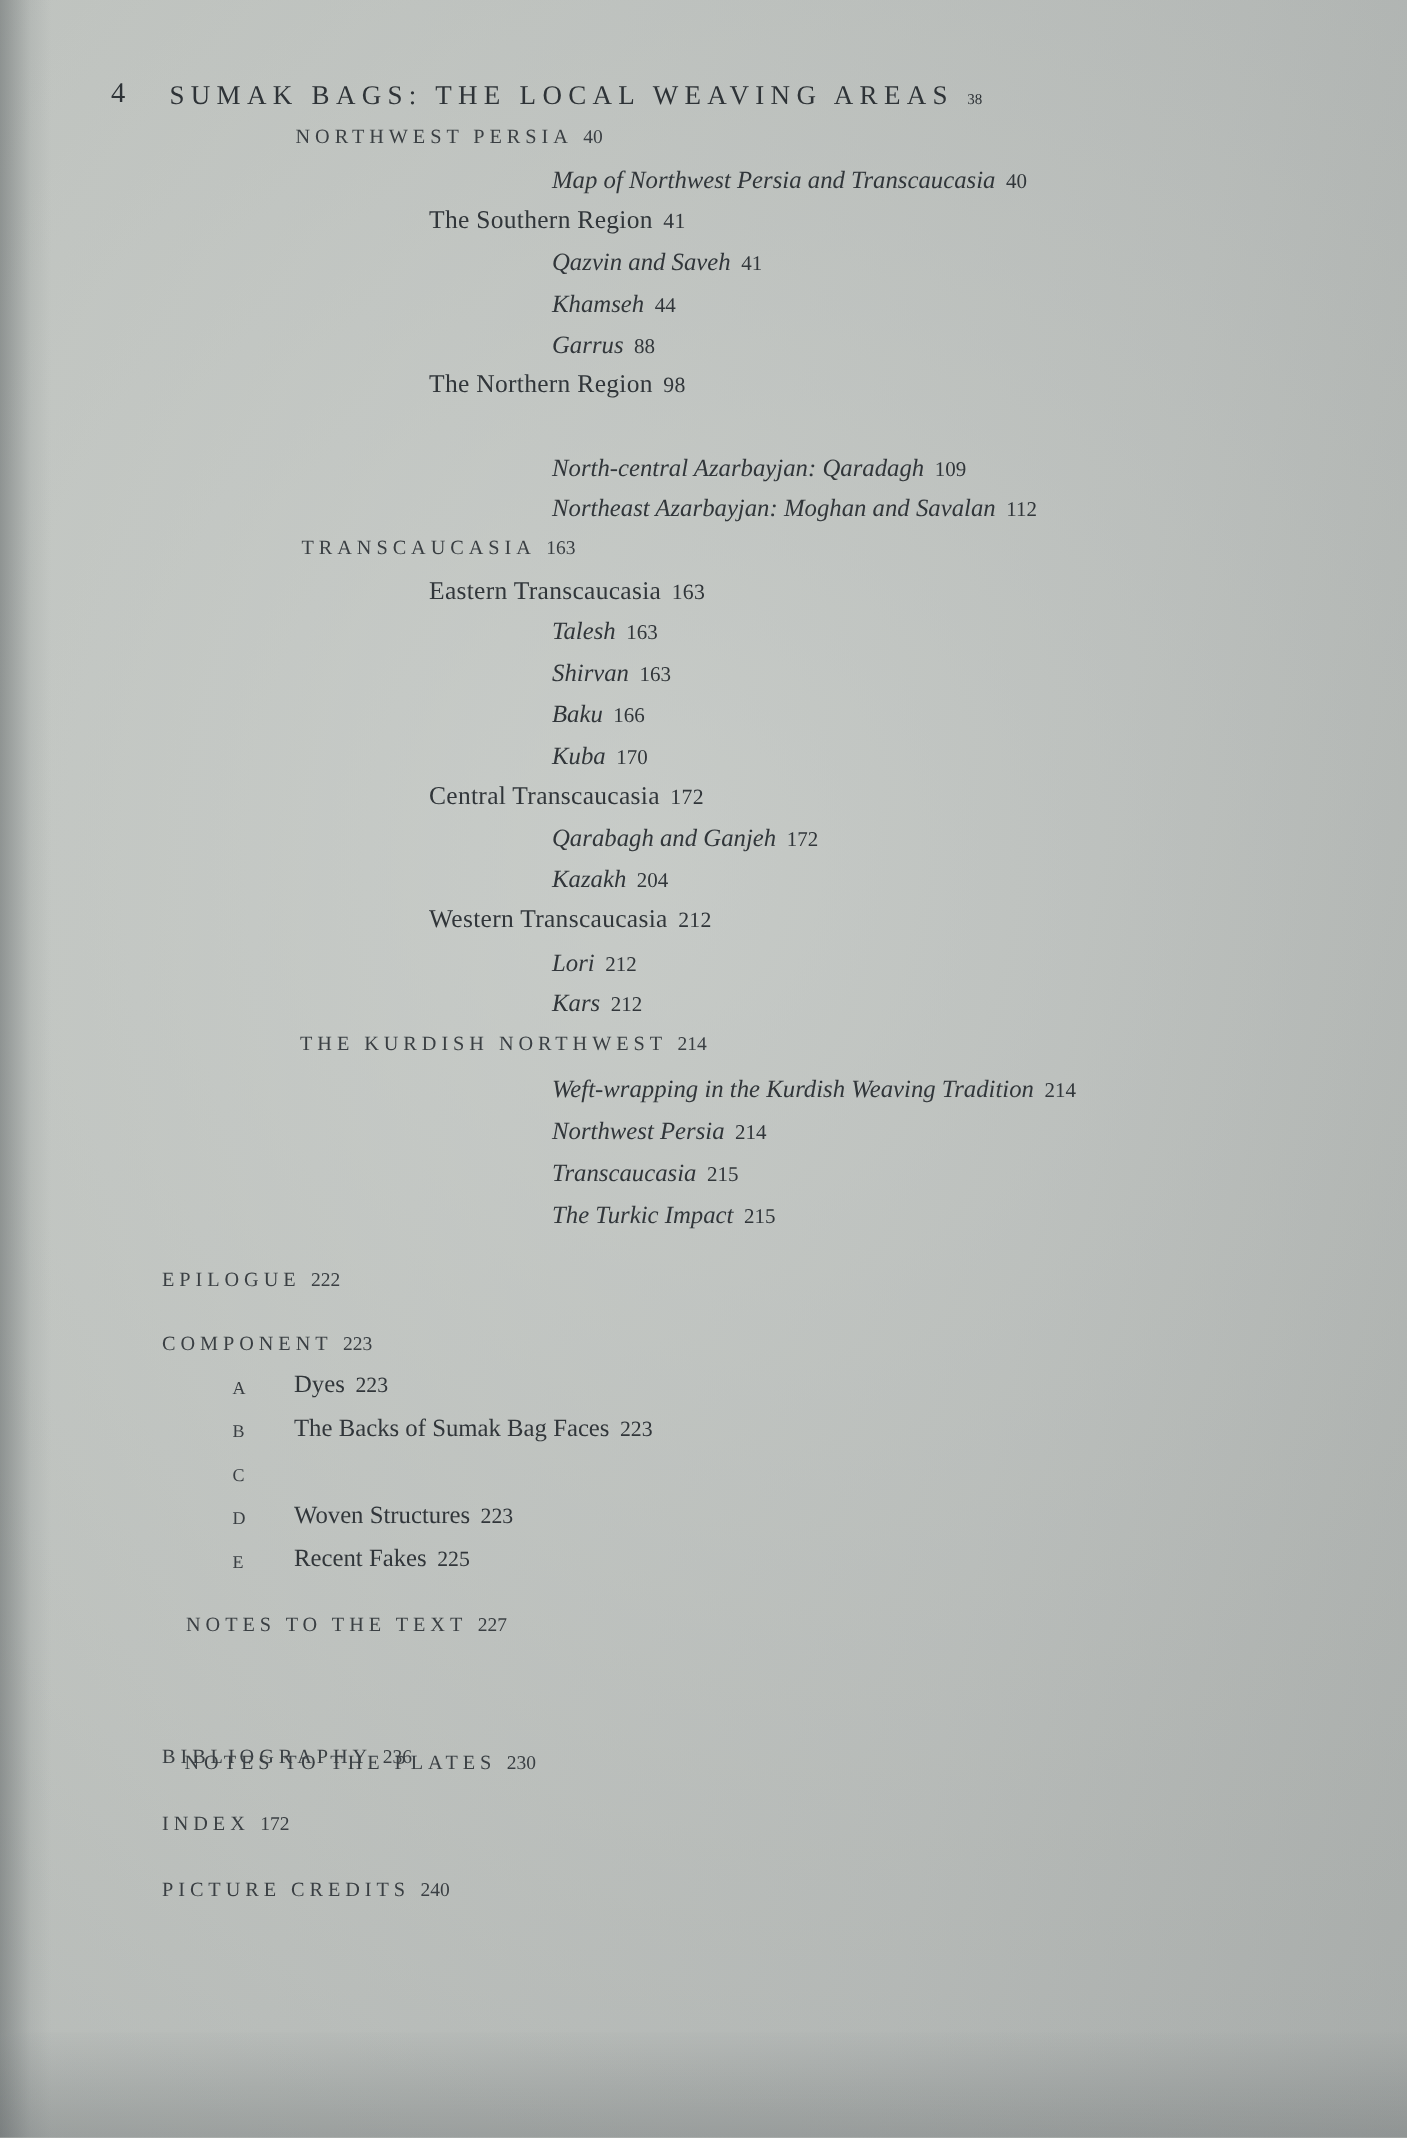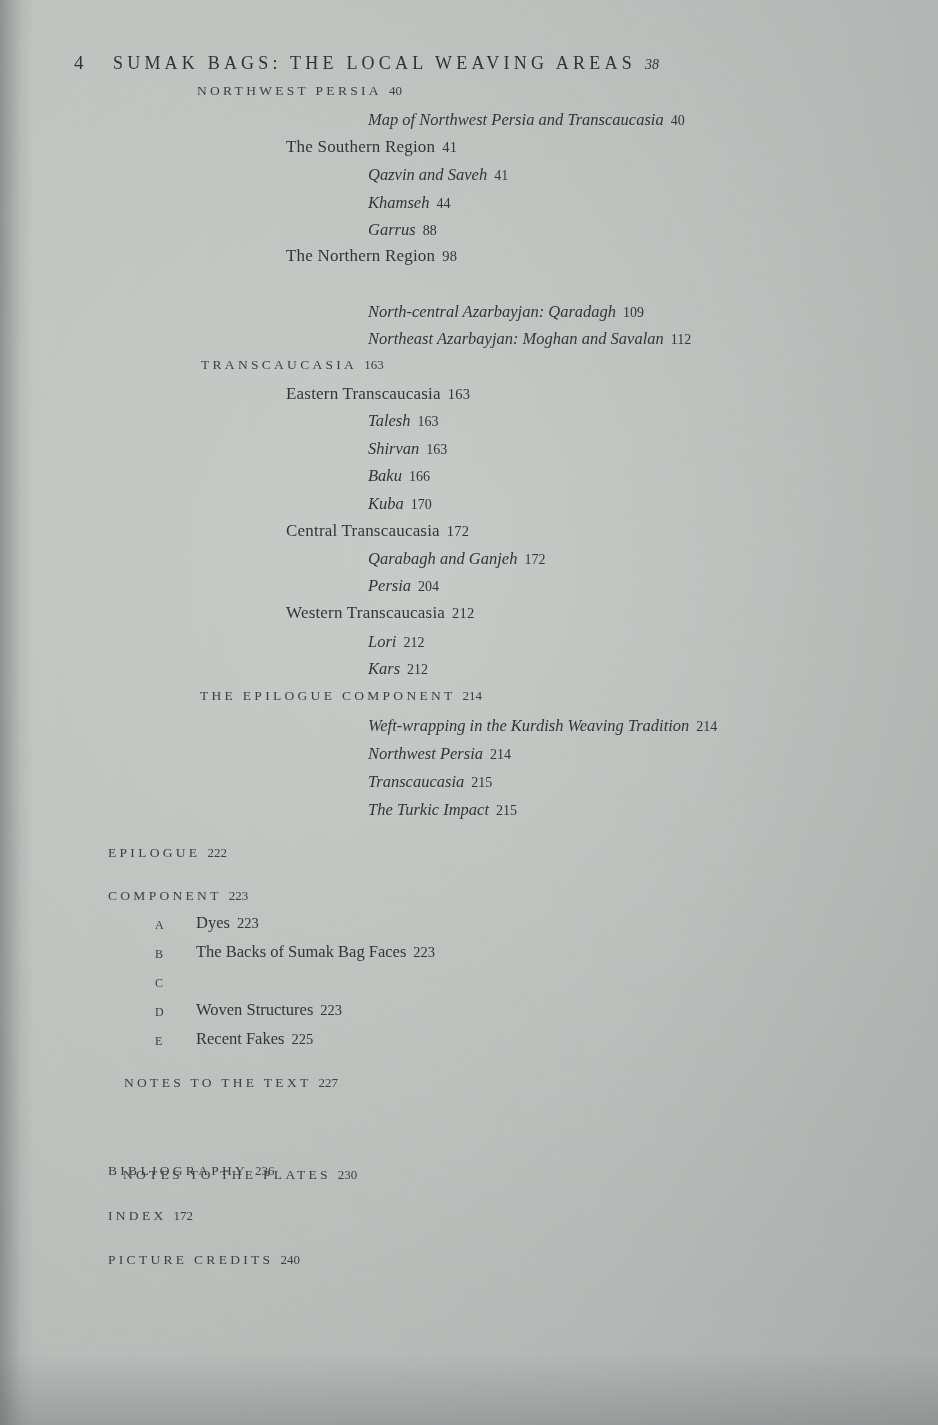--- a/index.html
+++ b/index.html
@@ -53,24 +53,23 @@
   }
   .chaptitle {
     position: absolute;
     left: 113px;
     top: 53px;
     font-size: 18px;
     letter-spacing: 4.2px;
     color: #2e3337;
   }
   .chaptitle .pg {
-    font-size: 14px;
+    font-size: 10px;
     letter-spacing: 0;
     margin-left: 9px;
-    font-style: italic;
   }
 
   .l1 {            
     font-size: 13.5px;
     letter-spacing: 3.3px;
     color: #3a3f43;
   }
   .l1 .pg {
     font-size: 13px;
     letter-spacing: 0;
@@ -163,29 +162,29 @@
     <div class="item l3" style="left:368px; top:439px;"><span>Shirvan</span><span class="pg">163</span></div>
 
     <div class="item l3" style="left:368px; top:466px;"><span>Baku</span><span class="pg">166</span></div>
 
     <div class="item l3" style="left:368px; top:494px;"><span>Kuba</span><span class="pg">170</span></div>
 
     <div class="item l2" style="left:286px; top:521px;"><span>Central Transcaucasia</span><span class="pg">172</span></div>
 
     <div class="item l3" style="left:368px; top:549px;"><span>Qarabagh and Ganjeh</span><span class="pg">172</span></div>
 
-    <div class="item l3" style="left:368px; top:576px;"><span>Persia</span><span class="pg">204</span></div>
+    <div class="item l3" style="left:368px; top:576px;"><span>Kazakh</span><span class="pg">204</span></div>
 
     <div class="item l2" style="left:286px; top:603px;"><span>Western Transcaucasia</span><span class="pg">212</span></div>
 
     <div class="item l3" style="left:368px; top:632px;"><span>Lori</span><span class="pg">212</span></div>
 
     <div class="item l3" style="left:368px; top:659px;"><span>Kars</span><span class="pg">212</span></div>
 
-    <div class="item l1" style="left:200px; top:688px;"><span>THE EPILOGUE COMPONENT</span><span class="pg">214</span></div>
+    <div class="item l1" style="left:200px; top:688px;"><span>THE KURDISH NORTHWEST</span><span class="pg">214</span></div>
 
     <div class="item l3" style="left:368px; top:716px;"><span>Weft-wrapping in the Kurdish Weaving Tradition</span><span class="pg">214</span></div>
 
     <div class="item l3" style="left:368px; top:744px;"><span>Northwest Persia</span><span class="pg">214</span></div>
 
     <div class="item l3" style="left:368px; top:772px;"><span>Transcaucasia</span><span class="pg">215</span></div>
 
     <div class="item l3" style="left:368px; top:800px;"><span>The Turkic Impact</span><span class="pg">215</span></div>
 
     <div class="item back" style="left:108px; top:845px;"><span>EPILOGUE</span><span class="pg">222</span></div>

